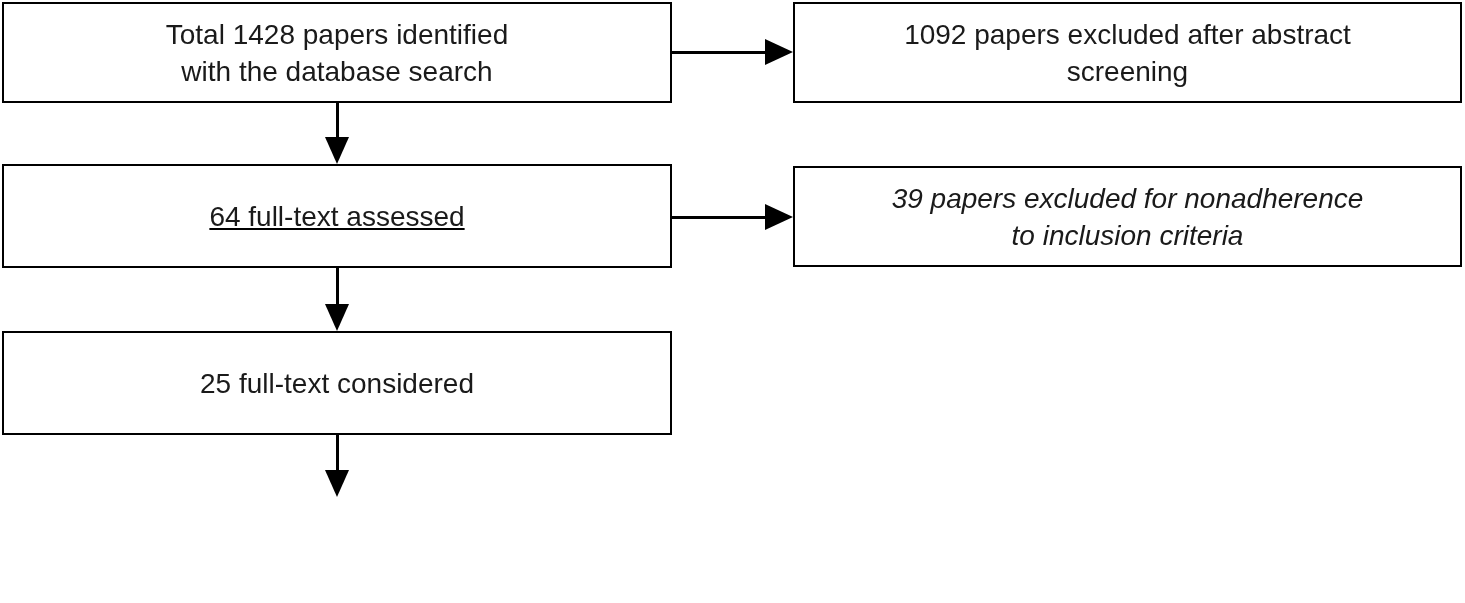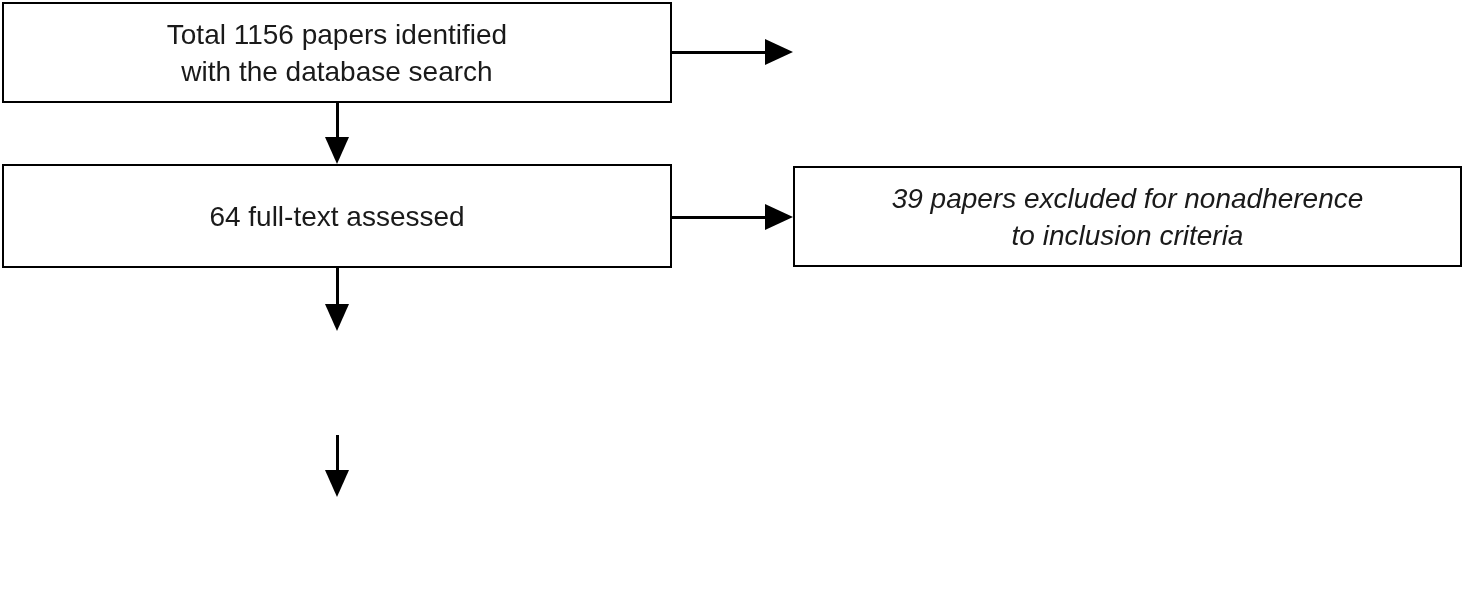--- a/index.html
+++ b/index.html
@@ -28,21 +28,21 @@
   .node-text {
     white-space: pre-line;
     font-size: 28px;
     line-height: 37px;
     color: #1a1a1a;
     padding: 0 12px;
   }
   
   .n-identified  { left: 2px;   top: 2px;   width: 670px; height: 101px; }
   .n-excl-abs    { left: 793px; top: 2px;   width: 669px; height: 101px; }
-  .n-assessed    { left: 2px;   top: 164px; width: 670px; height: 104px; }
+  .n-assessed    { left: 2px;   top: 164px; width: 670px; height: 104px; text-decoration: underline; }
   .n-excl-crit   { left: 793px; top: 166px; width: 669px; height: 101px; font-style: italic; }
   .n-considered  { left: 2px;   top: 331px; width: 670px; height: 104px; }
   .n-included    { left: 2px;   top: 497px; width: 670px; height: 103px; }
 
   
   .v-stem {
     position: absolute;
     width: 3px;
     background: #000000;
   }
@@ -77,34 +77,41 @@
   .ha1-head { left: 765px; top: 39px; }
   .ha2-stem { left: 672px; top: 216px; width: 95px; }
   .ha2-head { left: 765px; top: 204px; }
 </style>
 </head>
 <body>
 
 <div class="canvas">
 
   <div class="node n-identified">
-    <span class="node-text">Total 1156 papers identified
+    <span class="node-text">Total 1428 papers identified
 with the database search</span>
   </div>
 
+  <div class="node n-excl-abs">
+    <span class="node-text">1092 papers excluded after abstract
+screening</span>
+  </div>
 
   <div class="node n-assessed">
     <span class="node-text">64 full-text assessed</span>
   </div>
 
   <div class="node n-excl-crit">
     <span class="node-text">39 papers excluded for nonadherence
 to inclusion criteria</span>
   </div>
 
+  <div class="node n-considered">
+    <span class="node-text">25 full-text considered</span>
+  </div>
 
 
   <div class="v-stem va1-stem"></div>
   <div class="v-head va1-head"></div>
 
   <div class="v-stem va2-stem"></div>
   <div class="v-head va2-head"></div>
 
   <div class="v-stem va3-stem"></div>
   <div class="v-head va3-head"></div>

